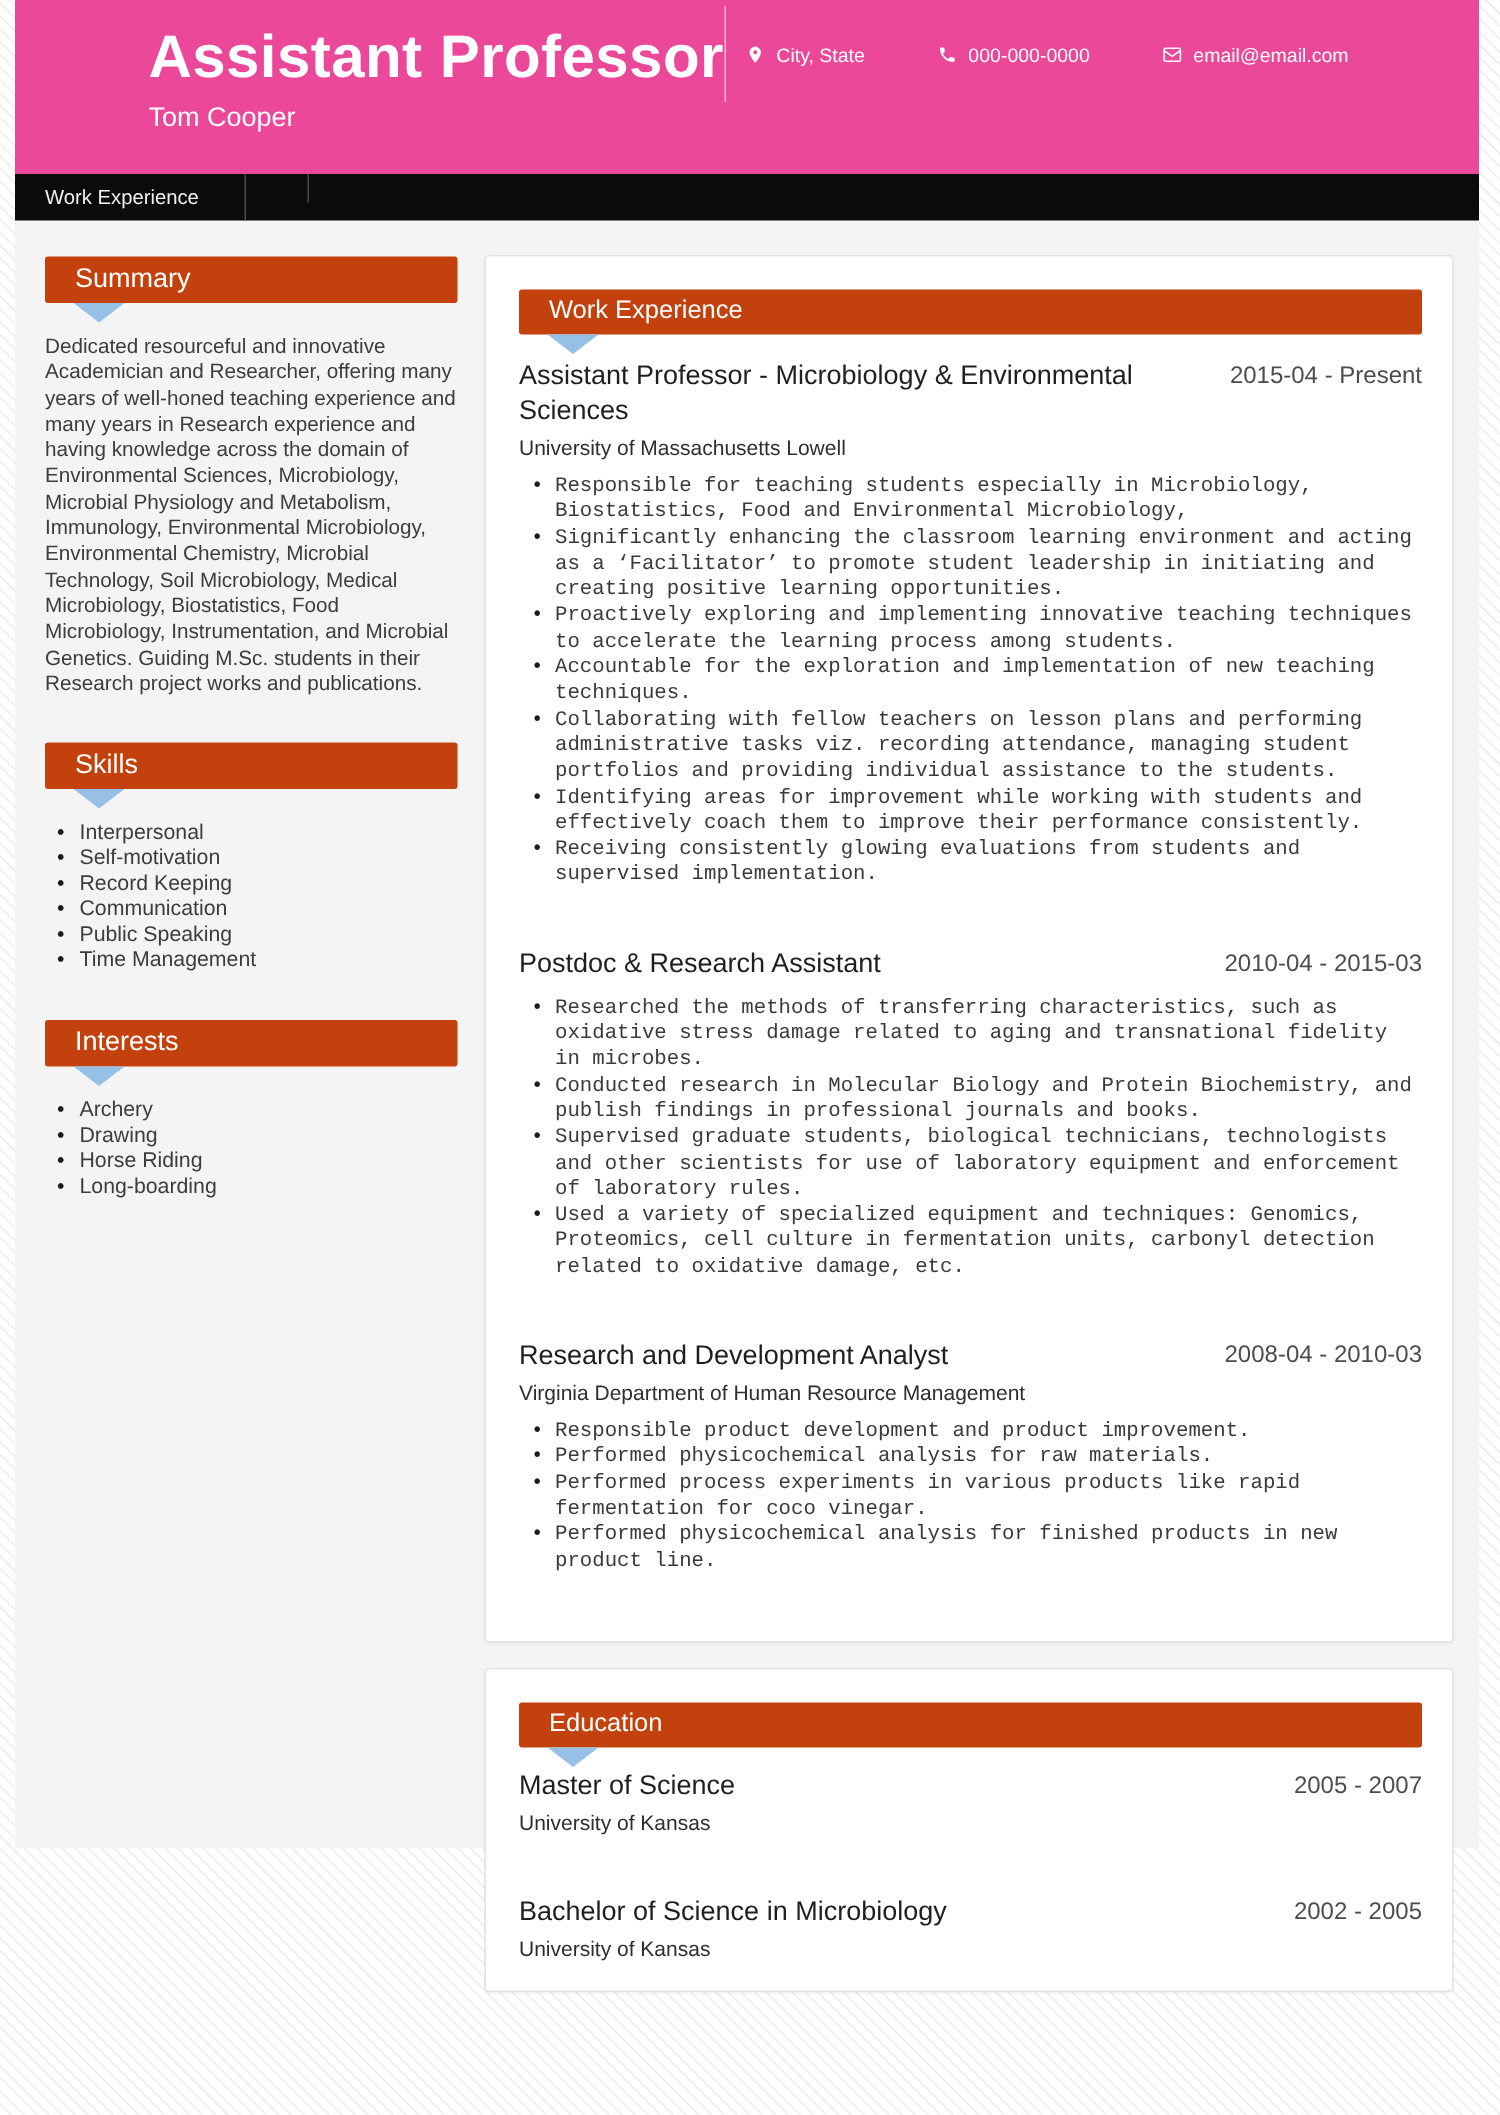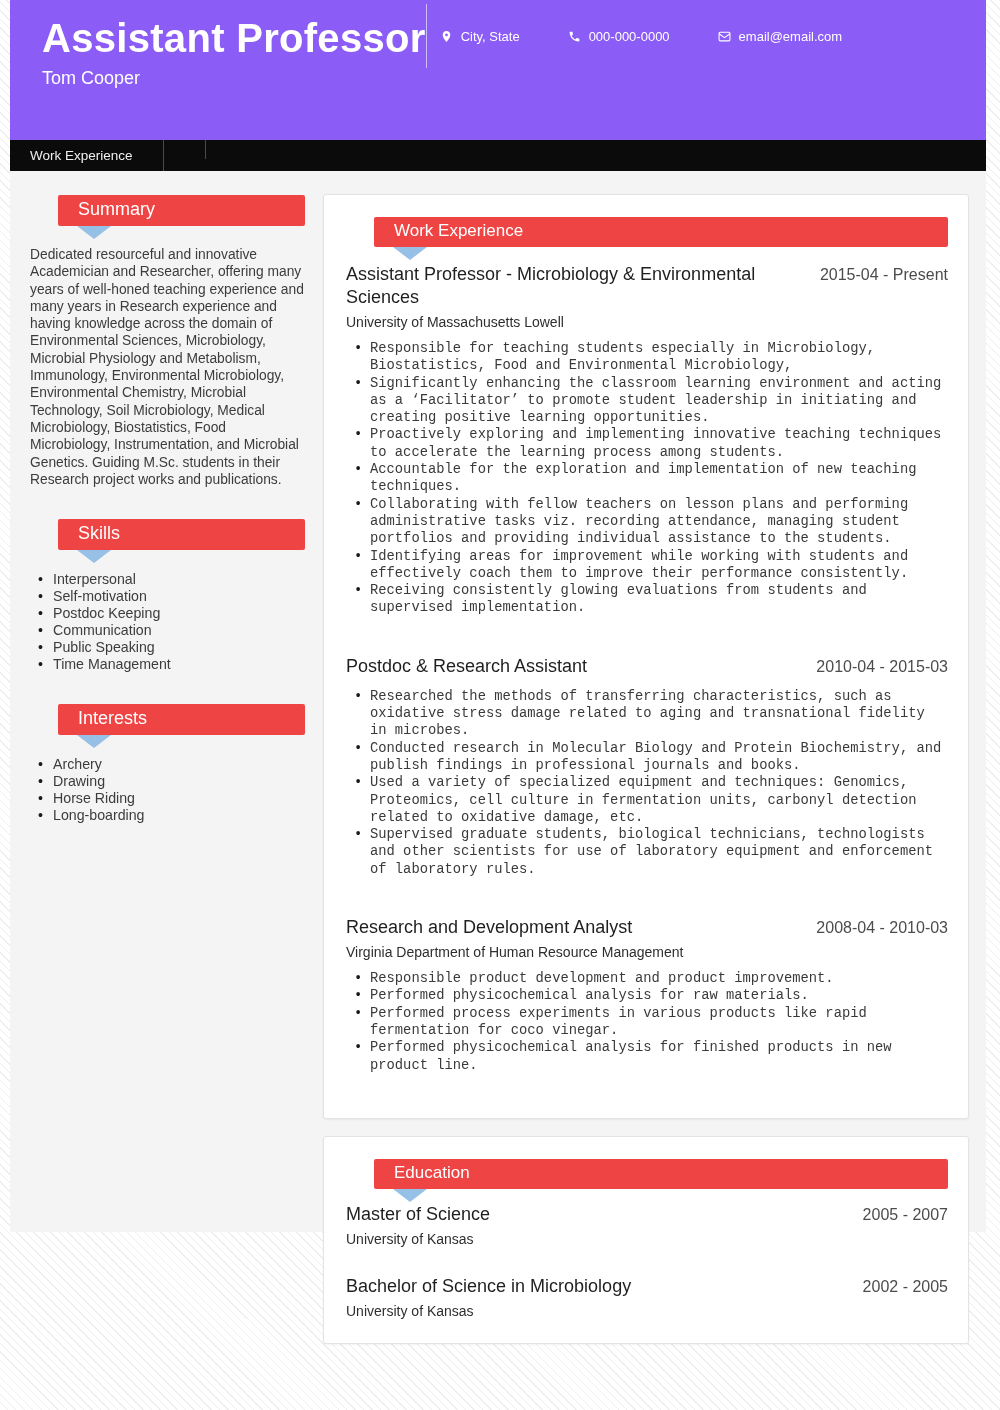--- a/index.html
+++ b/index.html
@@ -13,22 +13,22 @@
     position: relative; width: 1000px; height: 1410px;
     background: repeating-linear-gradient(45deg, #ffffff 0px, #ffffff 5px, #eeeeee 5px, #eeeeee 6px);
   }
   .page {
     position: absolute; left: 10px; top: 0;
     width: 976px; height: 1232px;
     background: #f4f4f5;
   }
   
   .hdr {
-    height: 140px; background: #8b5cf6;
-    display: flex; justify-content: flex-start;
+    height: 116px; background: #ec4899;
+    display: flex; justify-content: center;
   }
   .hdr-left { padding: 16px 0 0 32px; }
   .hdr-title { margin: 0; font-size: 40px; font-weight: bold; color: #ffffff; letter-spacing: 0.3px; line-height: 44px; }
   .hdr-name { margin-top: 8px; font-size: 18px; color: #ffffff; }
   .hdr-contact {
     margin: 4px 30px 0 0; padding-left: 13px; height: 64px;
     border-left: 1px solid rgba(255,255,255,0.6);
     display: flex; flex-direction: row; justify-content: space-between; gap: 48px;
   }
   .c-row { display: flex; align-items: center; font-size: 13px; color: #ffffff; }
@@ -36,22 +36,22 @@
   .c-icon svg { width: 13px; height: 13px; }
   
   .topnav { position: relative; height: 31px; background: #0b0b0b; display: flex; align-items: center; }
   .nav-item { color: #f0f0f0; font-size: 13.5px; padding-left: 20px; cursor: pointer; }
   .nav-sep-1 { position: absolute; left: 153px; top: 0; bottom: 0; width: 1px; background: #4a4a4a; }
   .nav-sep-2 { position: absolute; left: 195px; top: 0; height: 19px; width: 1px; background: #4a4a4a; }
   
   .pbody { display: flex; align-items: flex-start; height: 1085px; }
   
   .sec-bar {
-    position: relative; background: #ef4444; color: #fff;
-    font-size: 18px; padding: 4px 0 6px 20px; border-radius: 2px; margin-left: 28px;
+    position: relative; background: #c2410c; color: #fff;
+    font-size: 18px; padding: 4px 0 6px 20px; border-radius: 2px;
   }
   .sec-bar::after {
     content: ""; position: absolute; top: 100%; left: 19px;
     width: 0; height: 0;
     border-left: 17px solid transparent; border-right: 17px solid transparent;
     border-top: 13px solid #97c0e6;
   }
   
   .sidebar { width: 275px; margin-left: 20px; flex: none; }
   .side-sec { margin-top: 24px; }
@@ -73,21 +73,21 @@
   .job { margin-top: 16px; }
   .job + .job { margin-top: 38px; }
   .job-head { display: flex; justify-content: space-between; align-items: flex-start; }
   .job-title { margin: 0; font-size: 18px; font-weight: 500; color: #1f1f1f; line-height: 23px; max-width: 460px; }
   .job-dates { font-size: 16px; color: #4c4c4c; white-space: nowrap; margin-left: 12px; line-height: 23px; }
   .job-org { margin-top: 5px; font-size: 14px; color: #2e2e2e; }
   .bullets { margin: 10px 0 0 0; padding: 0; list-style: none; font-size: 13.8px; line-height: 17.3px; color: #3a3a3a; font-family: Liberation Mono, monospace; }
   .bullets li { position: relative; padding-left: 24px; }
   .bullets li::before { content: "\2022"; position: absolute; left: 8px; color: #1a1a1a; }
   .degree { margin-top: 14px; }
-  .degree + .degree { margin-top: 28px; }
+  .degree + .degree { margin-top: 40px; }
 </style>
 </head>
 <body>
 
 <div class="canvas">
   <div class="page">
 
     <header class="hdr">
       <div class="hdr-left">
         <h1 class="hdr-title">Assistant Professor</h1>
@@ -134,21 +134,21 @@
         <section class="side-sec">
           <div class="sec-bar">Summary</div>
           <p class="side-text">Dedicated resourceful and innovative Academician and Researcher, offering many years of well-honed teaching experience and many years in Research experience and having knowledge across the domain of  Environmental Sciences, Microbiology, Microbial Physiology and Metabolism, Immunology, Environmental Microbiology, Environmental Chemistry, Microbial Technology, Soil Microbiology, Medical Microbiology, Biostatistics, Food Microbiology, Instrumentation, and Microbial Genetics. Guiding M.Sc. students in their Research project works and publications.</p>
         </section>
 
         <section class="side-sec">
           <div class="sec-bar">Skills</div>
           <ul class="side-list">
             <li>Interpersonal</li>
             <li>Self-motivation</li>
-            <li>Postdoc Keeping</li>
+            <li>Record Keeping</li>
             <li>Communication</li>
             <li>Public Speaking</li>
             <li>Time Management</li>
           </ul>
         </section>
 
         <section class="side-sec">
           <div class="sec-bar">Interests</div>
           <ul class="side-list">
             <li>Archery</li>
@@ -182,22 +182,22 @@
           </article>
 
           <article class="job">
             <div class="job-head">
               <h2 class="job-title">Postdoc &amp; Research Assistant</h2>
               <span class="job-dates">2010-04 - 2015-03</span>
             </div>
             <ul class="bullets">
               <li>Researched the methods of transferring characteristics, such as oxidative stress damage related to aging and transnational fidelity in microbes.</li>
               <li>Conducted research in Molecular Biology and Protein Biochemistry, and publish findings in professional journals and books.</li>
+              <li>Supervised graduate students, biological technicians, technologists and other scientists for use of laboratory equipment and enforcement of laboratory rules.</li>
               <li>Used a variety of specialized equipment and techniques: Genomics, Proteomics, cell culture in fermentation units, carbonyl detection related to oxidative damage, etc.</li>
-              <li>Supervised graduate students, biological technicians, technologists and other scientists for use of laboratory equipment and enforcement of laboratory rules.</li>
             </ul>
           </article>
 
           <article class="job">
             <div class="job-head">
               <h2 class="job-title">Research and Development Analyst</h2>
               <span class="job-dates">2008-04 - 2010-03</span>
             </div>
             <div class="job-org">Virginia Department of Human Resource Management</div>
             <ul class="bullets">

